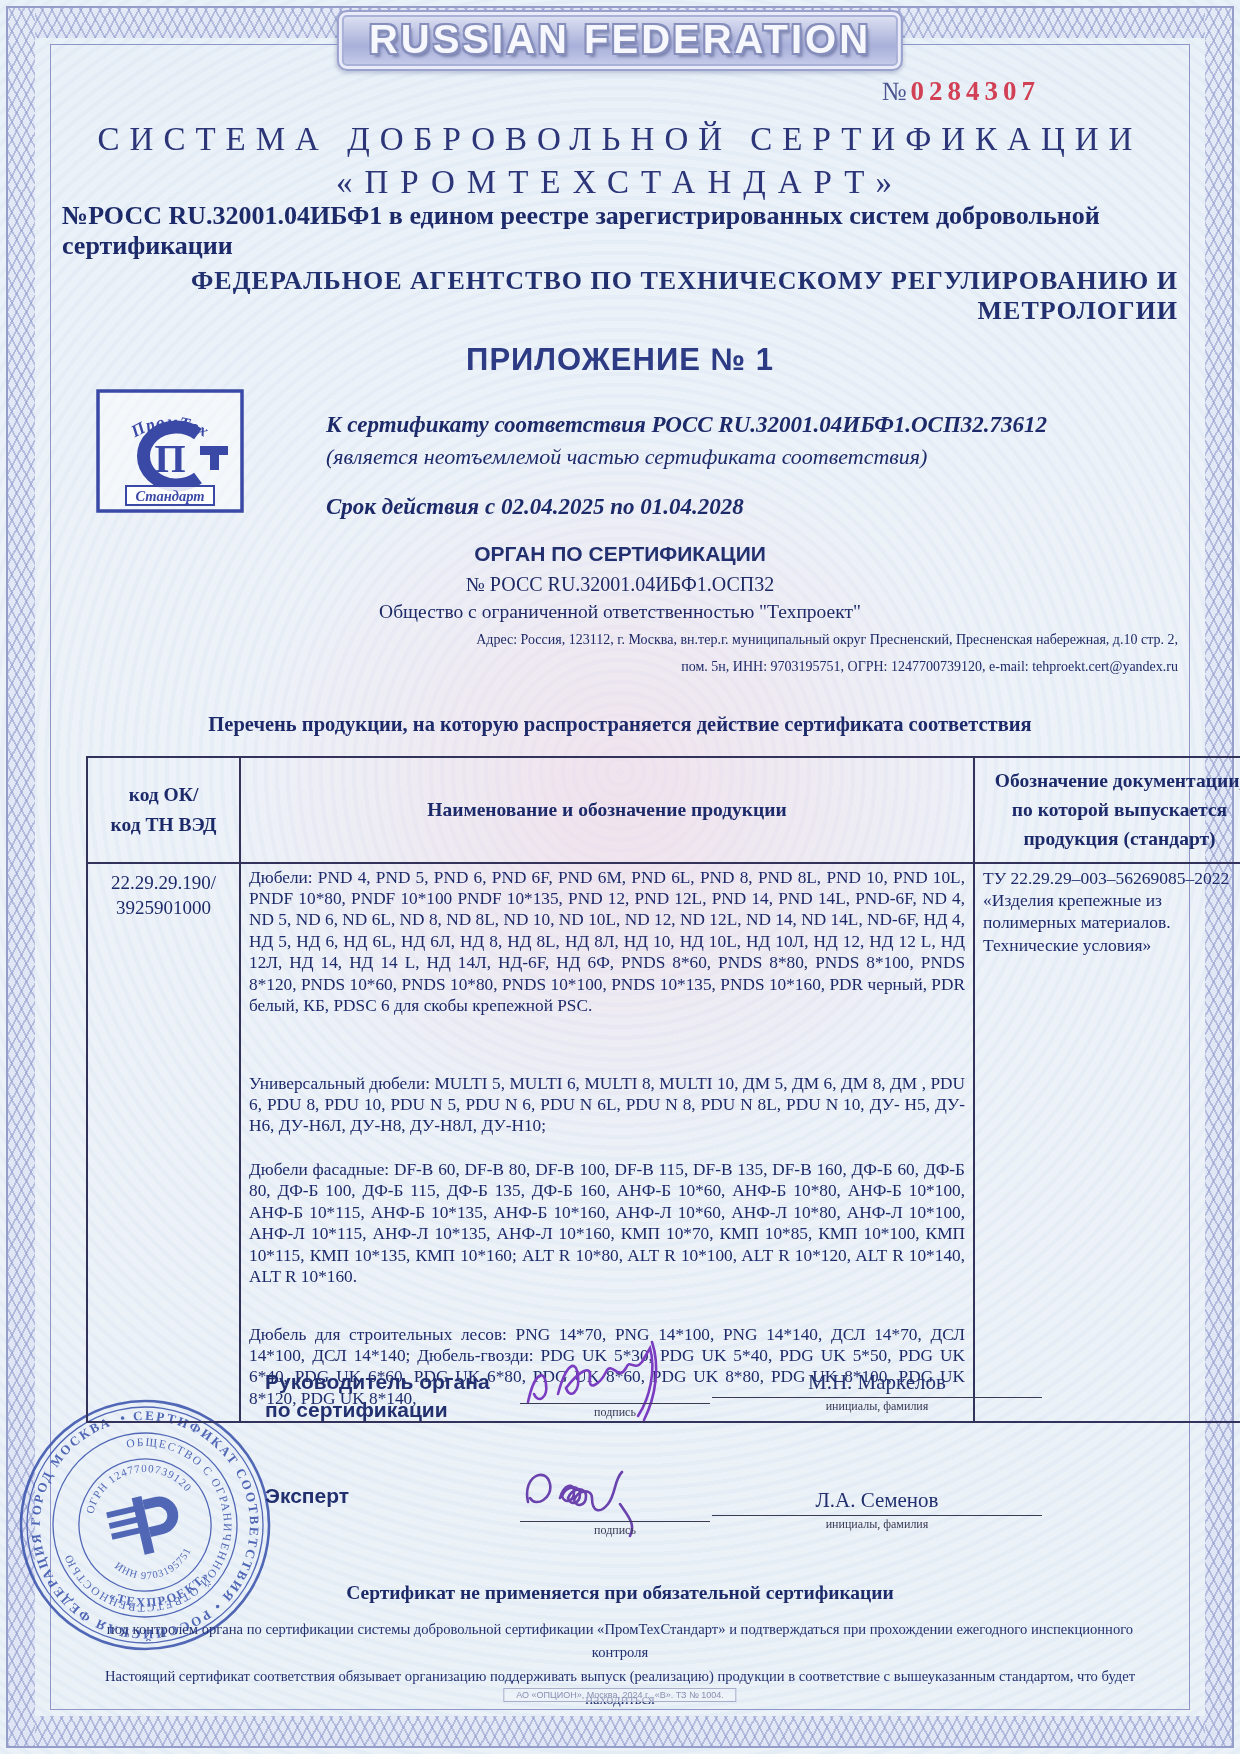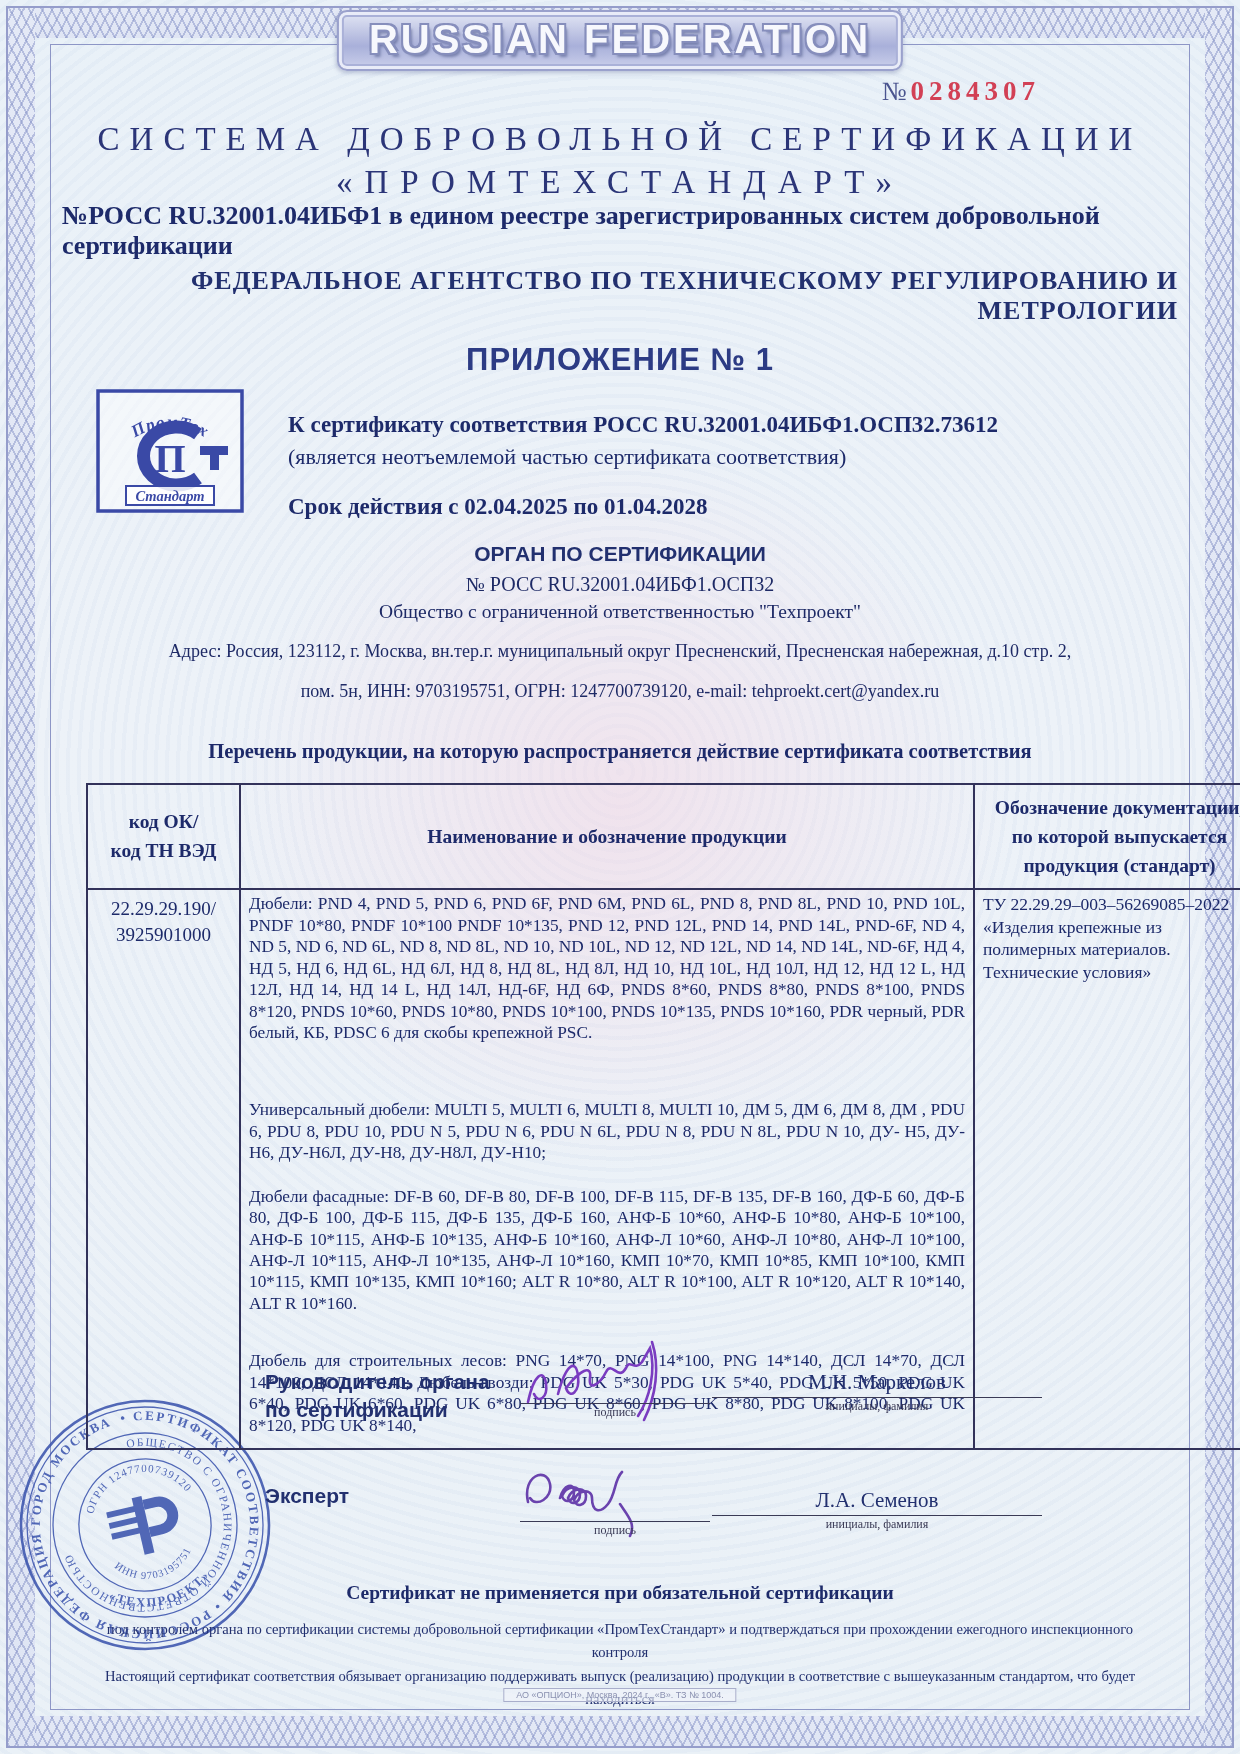--- a/index.html
+++ b/index.html
@@ -43,30 +43,30 @@
 
   .sys-title1 { margin-top:14px; text-align:center; font-size:33px; letter-spacing:10px; color:#2b3578; }
   .sys-title2 { margin-top:6px;  text-align:center; font-size:33px; letter-spacing:12px; color:#2b3578; }
   .registry-line { margin-top:0; text-align:left; font-size:26px; font-weight:bold; color:#1d2a6a; }
   .agency-line { margin-top:5px; text-align:right; font-size:26px; font-weight:bold; letter-spacing:1px; color:#22306f; }
   .annex-title { margin-top:16px; text-align:center; font-family:"Liberation Sans", sans-serif;
     font-weight:bold; font-size:31px; letter-spacing:1px; color:#2c3b84; }
 
   .cert-row { display:flex; margin-top:10px; }
   .logo-box { flex:none; width:152px; margin-left:32px; }
-  .cert-lines { margin-left:42px; padding-top:24px; }
+  .cert-lines { margin-left:80px; padding-top:24px;font-style:italic; }
   .cert-line1 { font-size:23px; font-weight:600; color:#1d2a6a; }
   .cert-line2 { font-size:22px; margin-top:6px; color:#1d2a6a; }
   .cert-line3 { font-size:23px; font-weight:bold; margin-top:24px; color:#1d2a6a; }
 
   .org-heading { margin-top:22px; text-align:center; font-family:Liberation Sans, sans-serif;
     font-weight:bold; font-size:21px; color:#22306f; }
   .org-number { margin-top:7px; text-align:center; font-size:20px; }
   .org-company { margin-top:5px; text-align:center; font-size:19.5px; }
-  .org-addr { margin-top:16px; text-align:center; font-size:18px; line-height:1.35; }
+  .org-addr { margin-top:8px; text-align:right; font-size:14px; line-height:1.35; }
 
   .products-heading { margin-top:36px; text-align:center; font-size:20.5px; font-weight:bold; color:#1d2a6a; }
 
   table.products { margin:20px 0 0 24px; border-collapse:collapse; width:1078px; table-layout:fixed; }
   table.products th, table.products td { border:2px solid #32325a; }
   th.c1 { width:153px; } th.c2 { width:734px; } th.c3 { width:291px; }
   table.products th { font-size:19.5px; font-weight:bold; color:#1d2a6a; padding:8px 10px; line-height:1.5; text-align:center; vertical-align:middle; }
   td.code-cell { vertical-align:top; text-align:center; font-size:19px; line-height:1.35; padding-top:6px; color:#1d2a6a; }
   td.products-cell { vertical-align:top; text-align:justify; font-size:17.3px; line-height:1.24; padding:3px 8px 12px; color:#1d2a6a; }
   td.standard-cell { vertical-align:top; font-size:17.5px; line-height:1.28; padding:3px 8px; color:#1d2a6a; }

